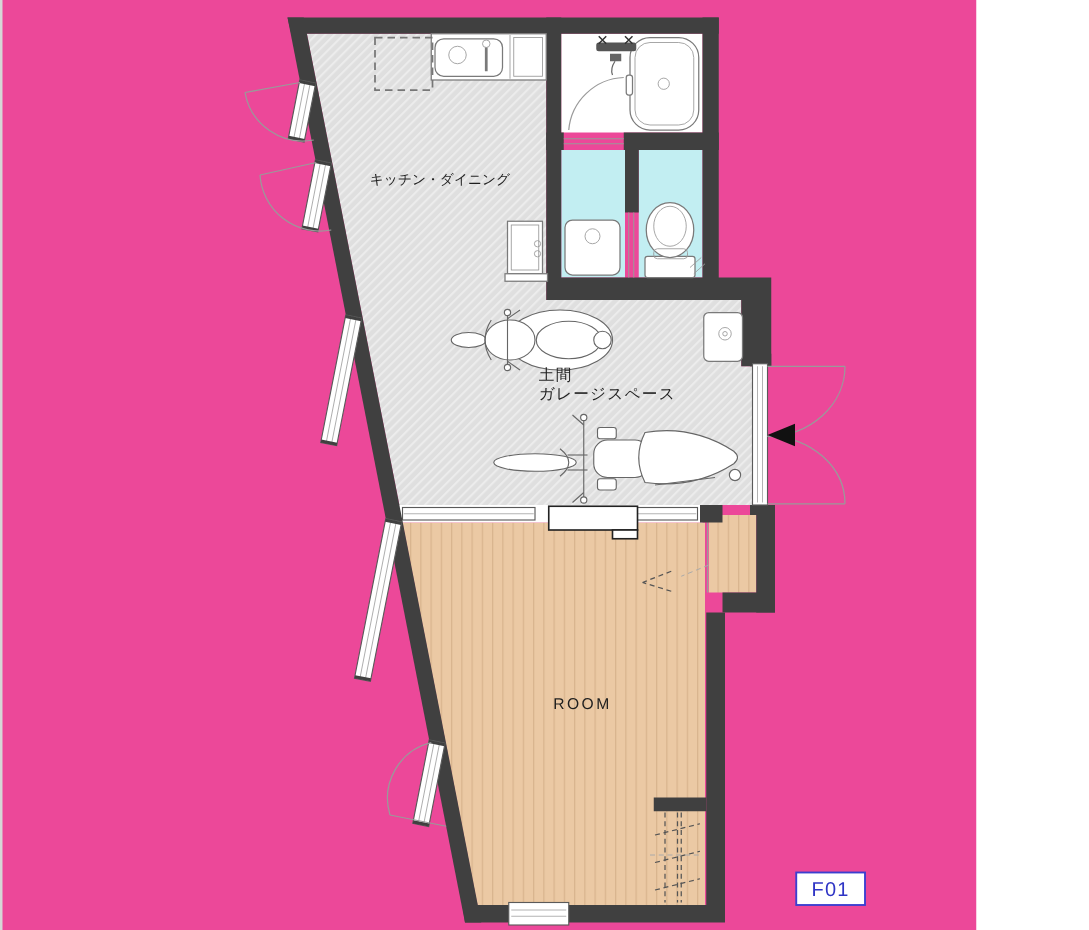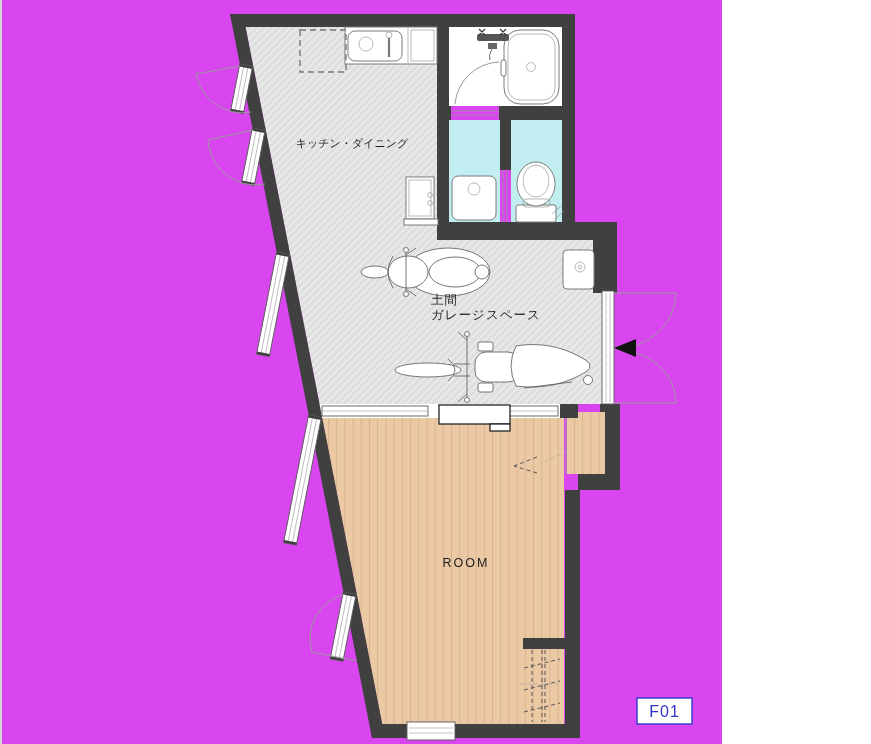--- a/index.html
+++ b/index.html
@@ -1,16 +1,16 @@
 <!DOCTYPE html>
 <html style="--wall: #404040; --hatched-floor: #dfdfdf; --hatch-line: #ececec; --wood-floor: #ebc9a4; --wood-plank-line: #d9b48e; --wet-room: #c2eef2; --fixture-outline: #7a7a7a; --door-arc: #9a9a9a; --text: #1f1f1f; --unit-label-text: #2f35c5; --unit-label-border: #3b3fd0;"><head>
 <meta charset="utf-8">
 <style>
   html,body{margin:0;padding:0;background:#ffffff;}
-  .stage{position:relative;width:722px;height:744px;background:#d946ef;overflow:hidden;
+  .stage{position:relative;width:781px;height:744px;background:#ec4899;overflow:hidden;
          font-family:"Liberation Sans","DejaVu Sans",sans-serif;}
   .edge-line{position:absolute;left:0;top:0;width:2px;height:744px;background:#d6d6d6;}
   svg{position:absolute;left:0;top:0;}
   .wall{fill:var(--wall,#404040);}
   .bathfloor{fill:#ffffff;}
   .wet{fill:var(--wet-room,#c2eef2);}
   .fixture{fill:#ffffff;stroke:var(--fixture-outline,#7a7a7a);stroke-width:1;}
   .fixline{fill:none;stroke:#9a9a9a;stroke-width:0.7;}
   .arc{fill:none;stroke:var(--door-arc,#9a9a9a);stroke-width:1;}
   .winframe{fill:#ffffff;stroke:#5a5a5a;stroke-width:0.9;}

